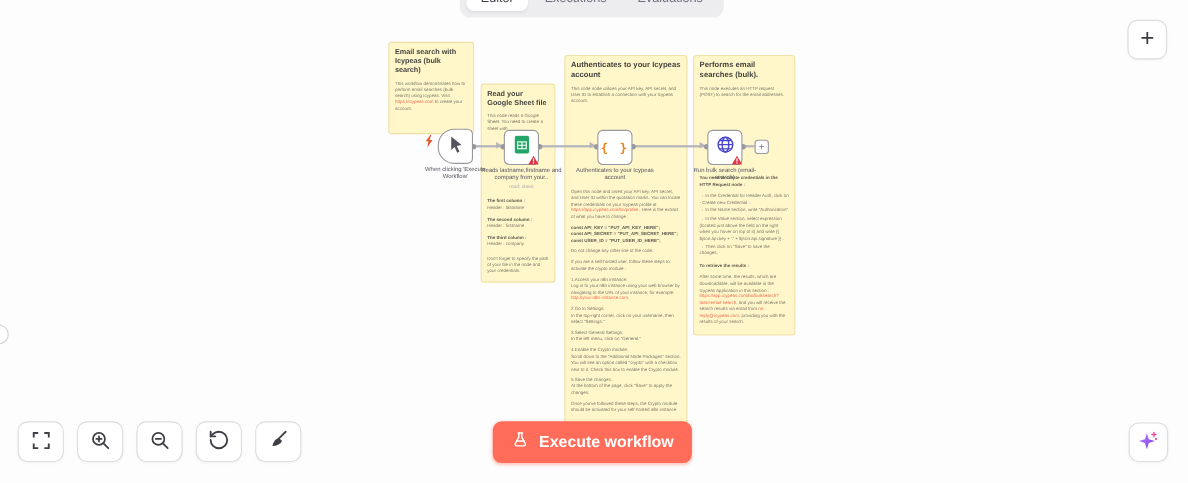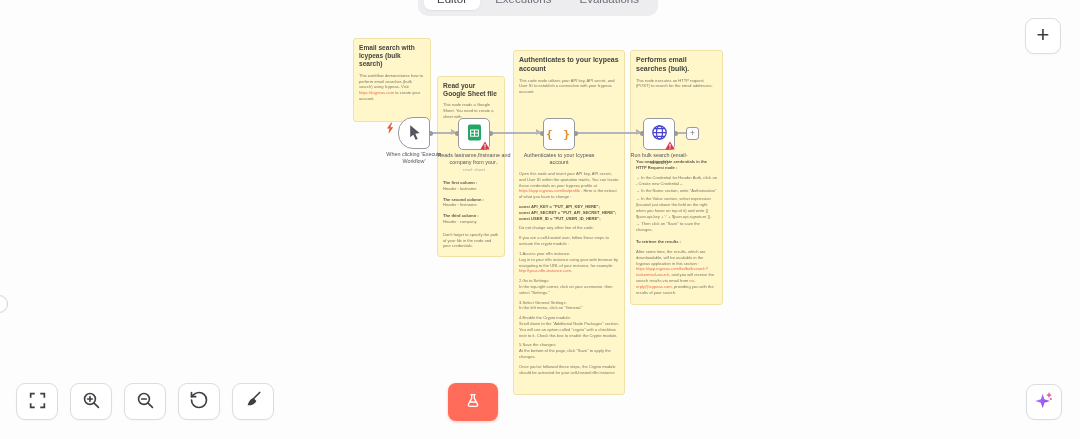--- a/index.html
+++ b/index.html
@@ -254,20 +254,21 @@
 </button>
 
 <button class="exec-btn">
   <span>
     <svg width="16" height="16" viewBox="0 0 24 24" fill="none" stroke="#ffffff" stroke-width="2" stroke-linecap="round" stroke-linejoin="round">
         <path d="M9 2.5 h6"></path>
         <path d="M10 2.5 v5.5 L5.3 16.6 A2.3 2.3 0 0 0 7.4 20 h9.2 a2.3 2.3 0 0 0 2.1-3.4 L14 8 V2.5"></path>
         <path d="M7.3 13.5 h9.4"></path>
       </svg>
   </span>
+  <span>Execute workflow</span>
 </button>
 
 <button class="icon-btn sq36" style="left:1026px; top:384px;">
   <span>
     <svg width="22" height="22" viewBox="0 0 24 24">
       <defs>
           <linearGradient id="spk" x1="0" y1="0" x2="1" y2="1">
             <stop offset="0" stop-color="#c084fc"></stop>
             <stop offset="1" stop-color="#7c3aed"></stop>
           </linearGradient>

